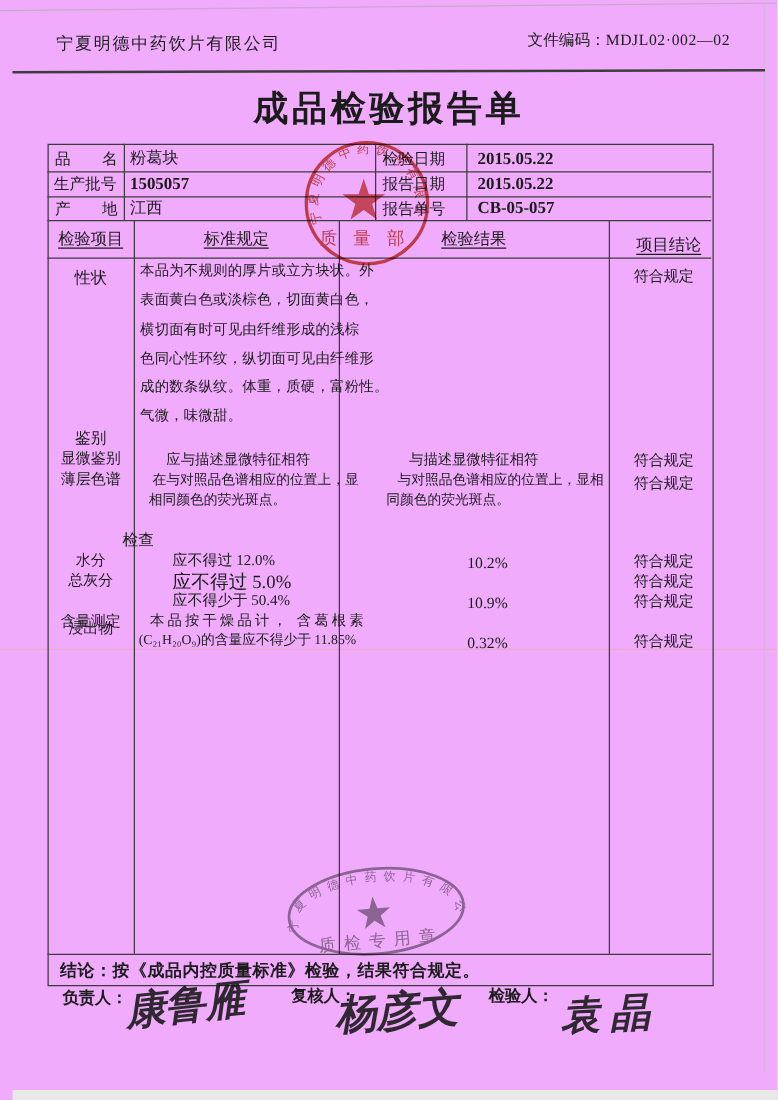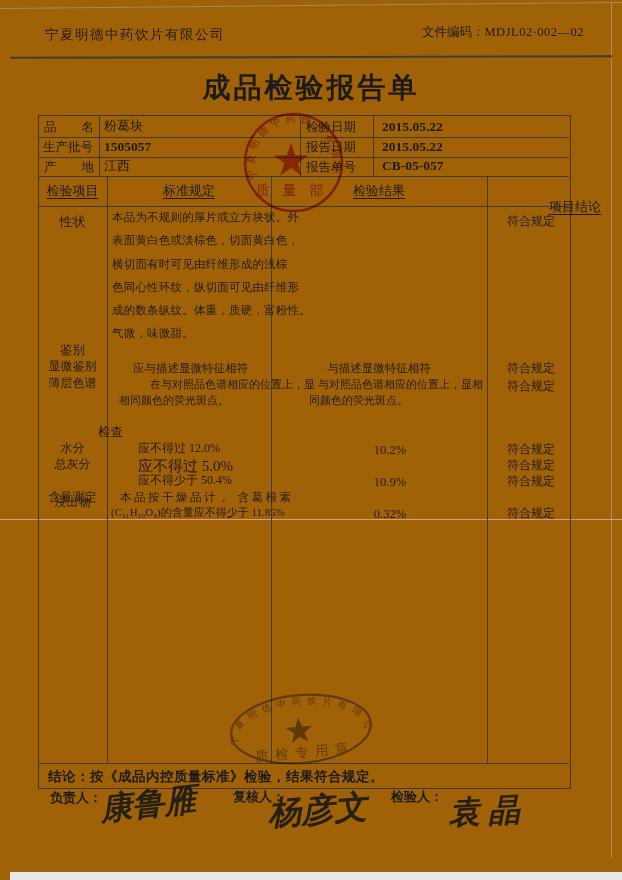--- a/index.html
+++ b/index.html
@@ -1,16 +1,16 @@
 <!DOCTYPE html>
 <html><head>
 <meta charset="utf-8">
 <style>
   html,body{margin:0;padding:0;background:#e9e9e7;}
-  .page{position:relative;width:622px;height:880px;background:#a16207;overflow:hidden;
+  .page{position:relative;width:622px;height:880px;background:#f0abfc;overflow:hidden;
         font-family:"Liberation Serif","DejaVu Serif",serif;color:#1b1b1b;}
   .t{position:absolute;white-space:nowrap;line-height:1.15;}
   .ctr{text-align:center;}
   .hl{position:absolute;background:#3d3d3d;height:1px;}
   .vl{position:absolute;background:#3d3d3d;width:1px;}
   .u{text-decoration:underline;text-underline-offset:3px;}
   .bold{font-weight:bold;}
   .sb{font-weight:600;}
   .hw{font-style:italic;font-weight:600;opacity:.88;color:#161616;}
   .stamp{position:absolute;mix-blend-mode:multiply;}
@@ -58,42 +58,42 @@
   <div class="t bold" style="left:382px;top:139px;font-size:13.5px;">2015.05.22</div>
 
   <div class="t" style="left:44px;top:160px;font-size:12.5px;">产　　地</div>
   <div class="t" style="left:104px;top:159px;font-size:13px;">江西</div>
   <div class="t" style="left:306px;top:160px;font-size:12.5px;">报告单号</div>
   <div class="t bold" style="left:382px;top:158px;font-size:13.5px;">CB-05-057</div>
 
   <div class="t ctr" style="left:38px;top:184px;width:69px;font-size:13px;"><span class="u">检验项目</span></div>
   <div class="t ctr" style="left:107px;top:184px;width:164px;font-size:13px;"><span class="u">标准规定</span></div>
   <div class="t ctr" style="left:271px;top:184px;width:216px;font-size:13px;"><span class="u">检验结果</span></div>
-  <div class="t ctr" style="left:487px;top:200px;width:96px;font-size:13px;padding-left:40px;"><span class="u">项目结论</span></div>
+  <div class="t ctr" style="left:487px;top:189px;width:96px;font-size:13px;"><span class="u">项目结论</span></div>
 
   <div class="t ctr" style="left:38px;top:215px;width:69px;font-size:13px;">性状</div>
   <div class="t ctr" style="left:38px;top:343px;width:69px;font-size:12.5px;">鉴别</div>
   <div class="t ctr" style="left:38px;top:360px;width:69px;font-size:12px;">显微鉴别</div>
   <div class="t ctr" style="left:38px;top:377px;width:69px;font-size:12px;">薄层色谱</div>
   <div class="t ctr" style="left:38px;top:425px;width:69px;font-size:12.5px;margin-left:38px;">检查</div>
   <div class="t ctr" style="left:38px;top:442px;width:69px;font-size:12px;">水分</div>
   <div class="t ctr" style="left:38px;top:458px;width:69px;font-size:12px;">总灰分</div>
   <div class="t ctr" style="left:38px;top:496px;width:69px;font-size:12px;">浸出物</div>
   <div class="t ctr" style="left:38px;top:491px;width:69px;font-size:12px;">含量测定</div>
 
   <div class="t para" style="left:112px;top:206px;font-size:11.5px;line-height:23.3px;letter-spacing:.2px;">
     <div>本品为不规则的厚片或立方块状。外</div>
     <div>表面黄白色或淡棕色，切面黄白色，</div>
     <div>横切面有时可见由纤维形成的浅棕</div>
     <div>色同心性环纹，纵切面可见由纤维形</div>
     <div>成的数条纵纹。体重，质硬，富粉性。</div>
     <div>气微，味微甜。</div>
   </div>
   <div class="t" style="left:133px;top:362px;font-size:11.5px;">应与描述显微特征相符</div>
-  <div class="t" style="left:122px;top:378px;font-size:11px;margin-left:28px;">在与对照品色谱相应的位置上，显</div>
+  <div class="t" style="left:122px;top:378px;font-size:11px;">在与对照品色谱相应的位置上，显</div>
   <div class="t" style="left:119px;top:394px;font-size:11px;">相同颜色的荧光斑点。</div>
   <div class="t" style="left:138px;top:442px;font-size:12px;">应不得过 12.0%</div>
   <div class="t" style="left:138px;top:458px;font-size:15px;">应不得过 5.0%</div>
   <div class="t" style="left:138px;top:474px;font-size:12px;">应不得少于 50.4%</div>
   <div class="t" style="left:120px;top:491px;font-size:11.5px;letter-spacing:2.5px;">本品按干燥品计， 含葛根素</div>
   <div class="t" style="left:111px;top:506px;font-size:11px;">(C₂₁H₂₀O₉)的含量应不得少于 11.85%</div>
 
   <div class="t ctr" style="left:271px;top:362px;width:216px;font-size:11.5px;">与描述显微特征相符</div>
   <div class="t" style="left:318px;top:378px;font-size:11px;">与对照品色谱相应的位置上，显相</div>
   <div class="t" style="left:309px;top:394px;font-size:11px;">同颜色的荧光斑点。</div>

